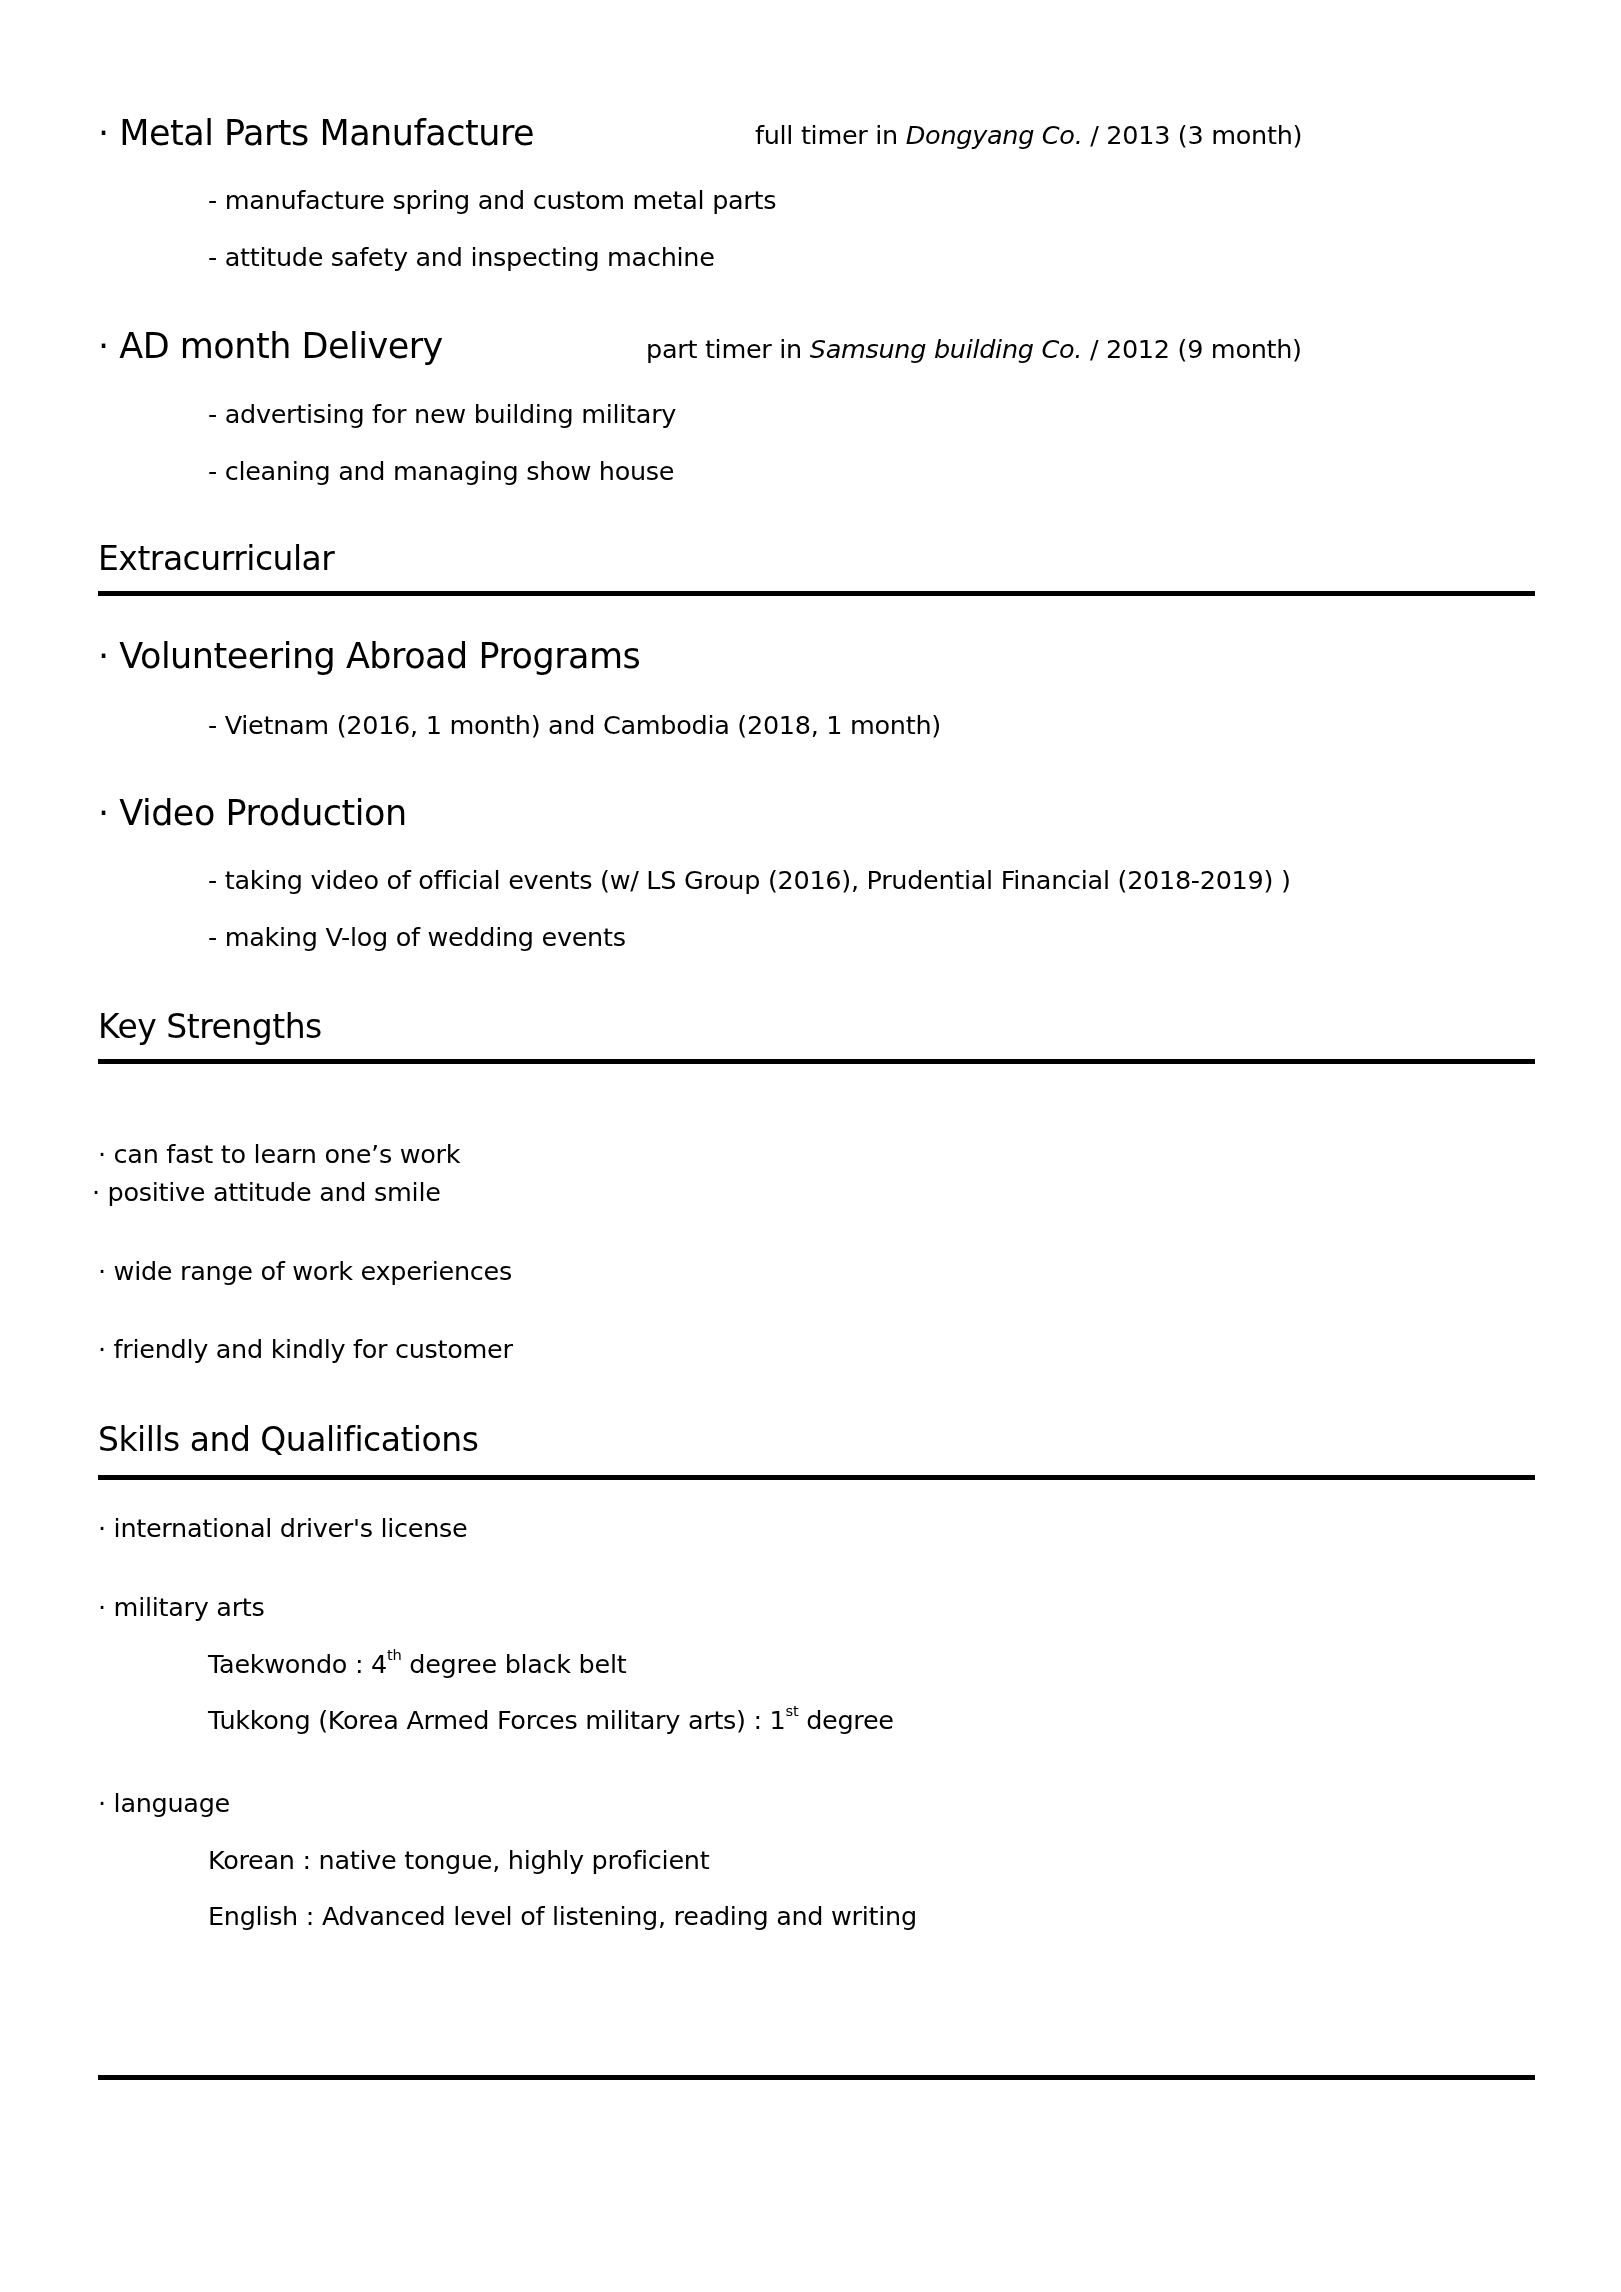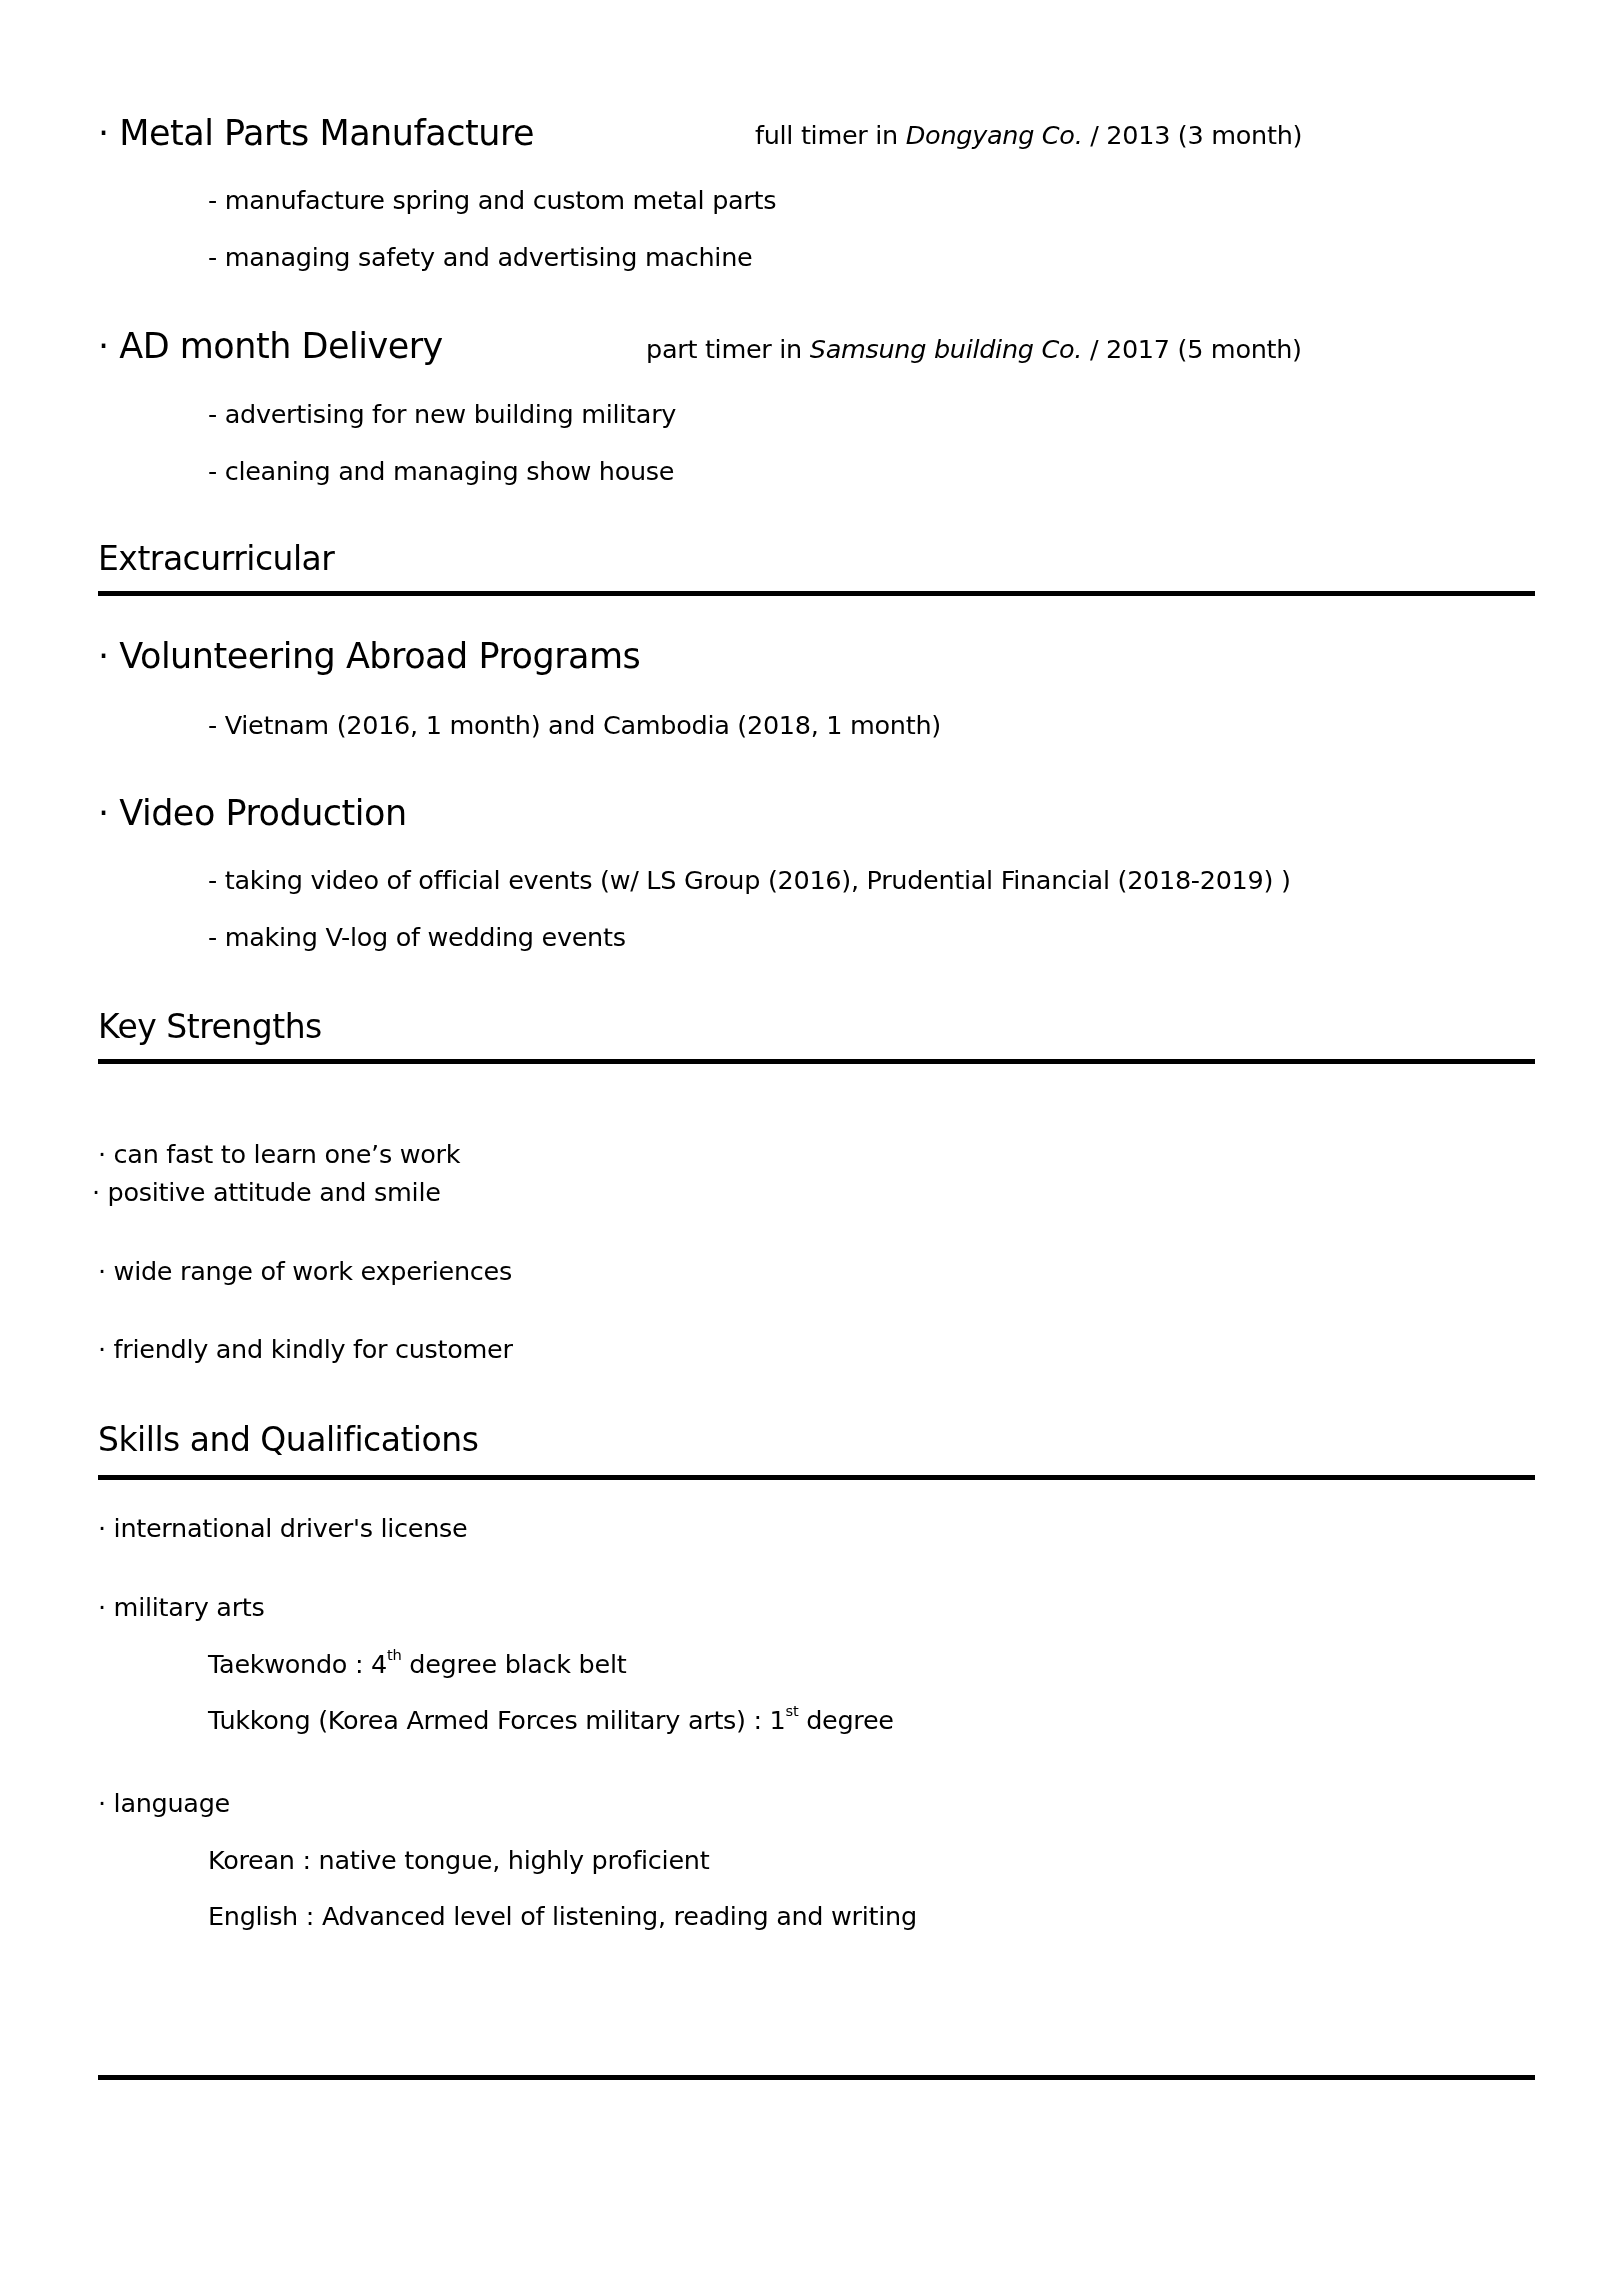--- a/index.html
+++ b/index.html
@@ -17,24 +17,24 @@
     .rule { position: absolute; left: 98px; width: 1437px; height: 4.9px; background: #000000; }
     .item { font-size: 25.5px; line-height: 1; letter-spacing: -0.3px; }
     sup { font-size: 14.7px; vertical-align: top; position: relative; top: -3.9px; }
   </style>
 </head>
 <body>
 
 <div class="abs job-title" style="left:98px; top:116px;">· Metal Parts Manufacture</div>
 <div class="abs job-meta" style="left:755px; top:123px;"><span>full timer in </span><em>Dongyang Co.</em><span> / 2013 (3 month)</span></div>
 <div class="abs sub" style="left:208px; top:188px;">- manufacture spring and custom metal parts</div>
-<div class="abs sub" style="left:208px; top:245px;">- managing safety and advertising machine</div>
+<div class="abs sub" style="left:208px; top:245px;">- attitude safety and inspecting machine</div>
 
 <div class="abs job-title" style="left:98px; top:329px;">· AD month Delivery</div>
-<div class="abs job-meta" style="left:646px; top:337px;"><span>part timer in </span><em>Samsung building Co.</em><span> / 2017 (5 month)</span></div>
+<div class="abs job-meta" style="left:646px; top:337px;"><span>part timer in </span><em>Samsung building Co.</em><span> / 2012 (9 month)</span></div>
 <div class="abs sub" style="left:208px; top:402px;">- advertising for new building military</div>
 <div class="abs sub" style="left:208px; top:459px;">- cleaning and managing show house</div>
 
 <div class="abs heading" style="left:98px; top:542px;">Extracurricular</div>
 <div class="rule" style="top:591px;"></div>
 <div class="abs job-title" style="left:98px; top:639px;">· Volunteering Abroad Programs</div>
 <div class="abs sub" style="left:208px; top:713px;">- Vietnam (2016, 1 month) and Cambodia (2018, 1 month)</div>
 <div class="abs job-title" style="left:98px; top:796px;">· Video Production</div>
 <div class="abs sub" style="left:208px; top:868px;">- taking video of official events (w/ LS Group (2016), Prudential Financial (2018-2019) )</div>
 <div class="abs sub" style="left:208px; top:925px;">- making V-log of wedding events</div>

